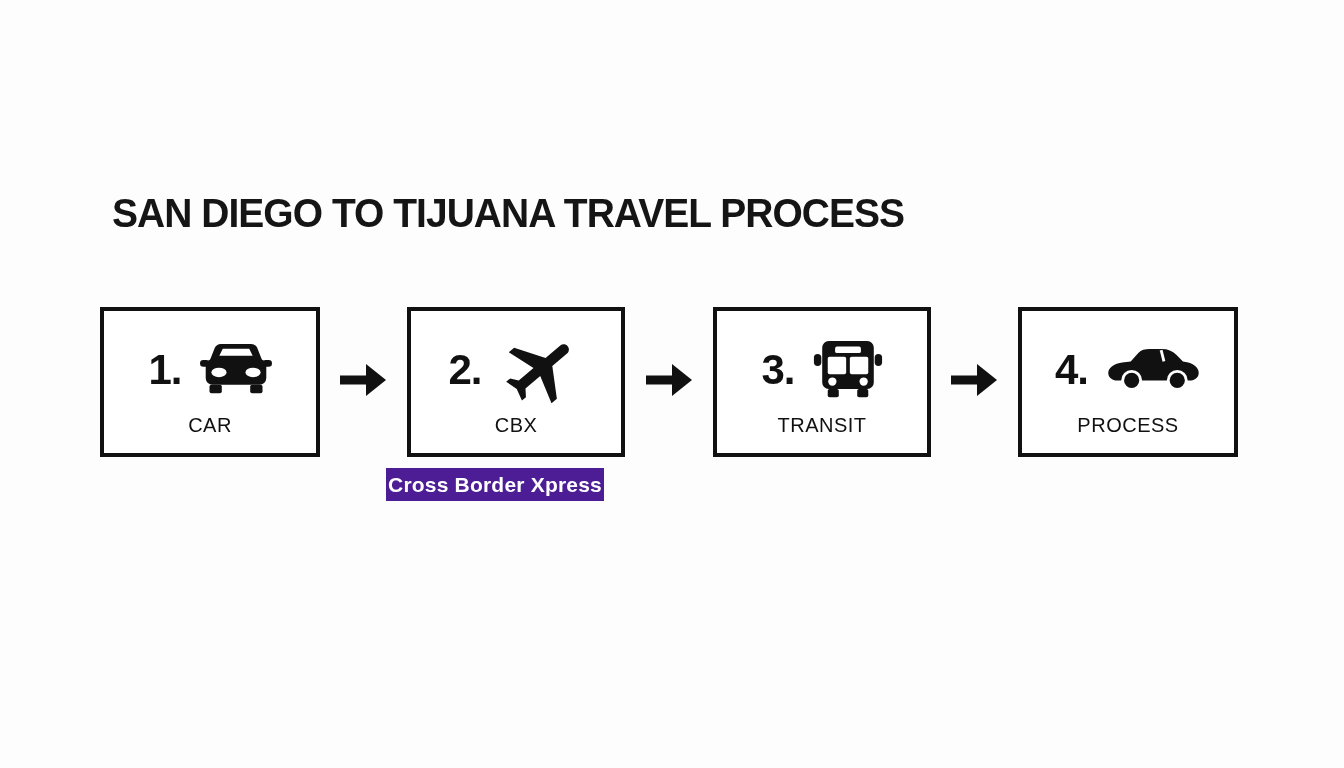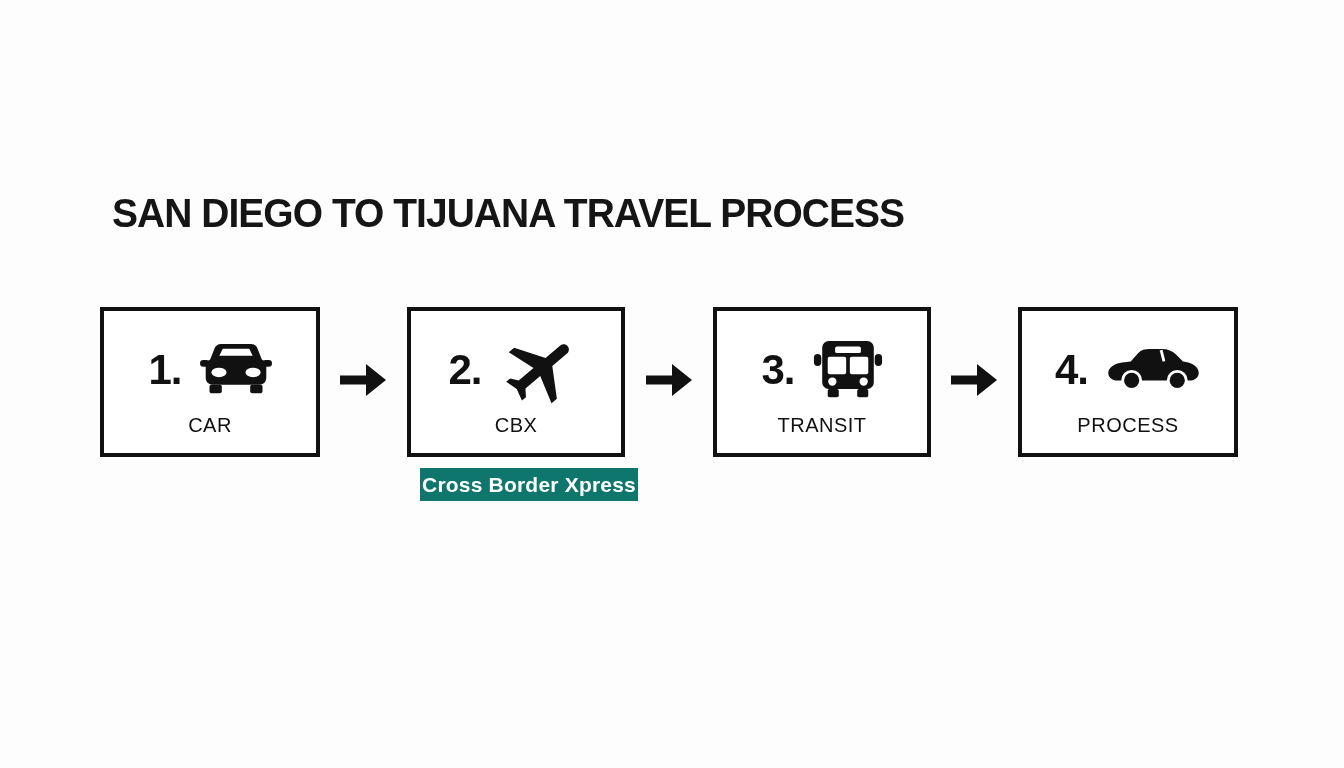--- a/index.html
+++ b/index.html
@@ -34,22 +34,22 @@
     font-size:20px;font-weight:400;letter-spacing:0.5px;
     margin-top:4px;line-height:1;
   }
   .arrow{
     position:absolute;top:363px;width:46px;height:34px;
   }
   .arrow-1{left:340px;}
   .arrow-2{left:646px;}
   .arrow-3{left:951px;}
   .badge{
-    position:absolute;left:420px;top:468px;width:218px;height:33px;
-    background:#0f766e;color:#ffffff;
+    position:absolute;left:386px;top:468px;width:218px;height:33px;
+    background:#4c1d95;color:#ffffff;
     display:flex;align-items:center;justify-content:center;
     font-size:21px;font-weight:700;letter-spacing:0.2px;
   }
 </style>
 </head>
 <body>
 
 <div class="canvas">
 
   <div class="title">SAN DIEGO TO TIJUANA TRAVEL PROCESS</div>

